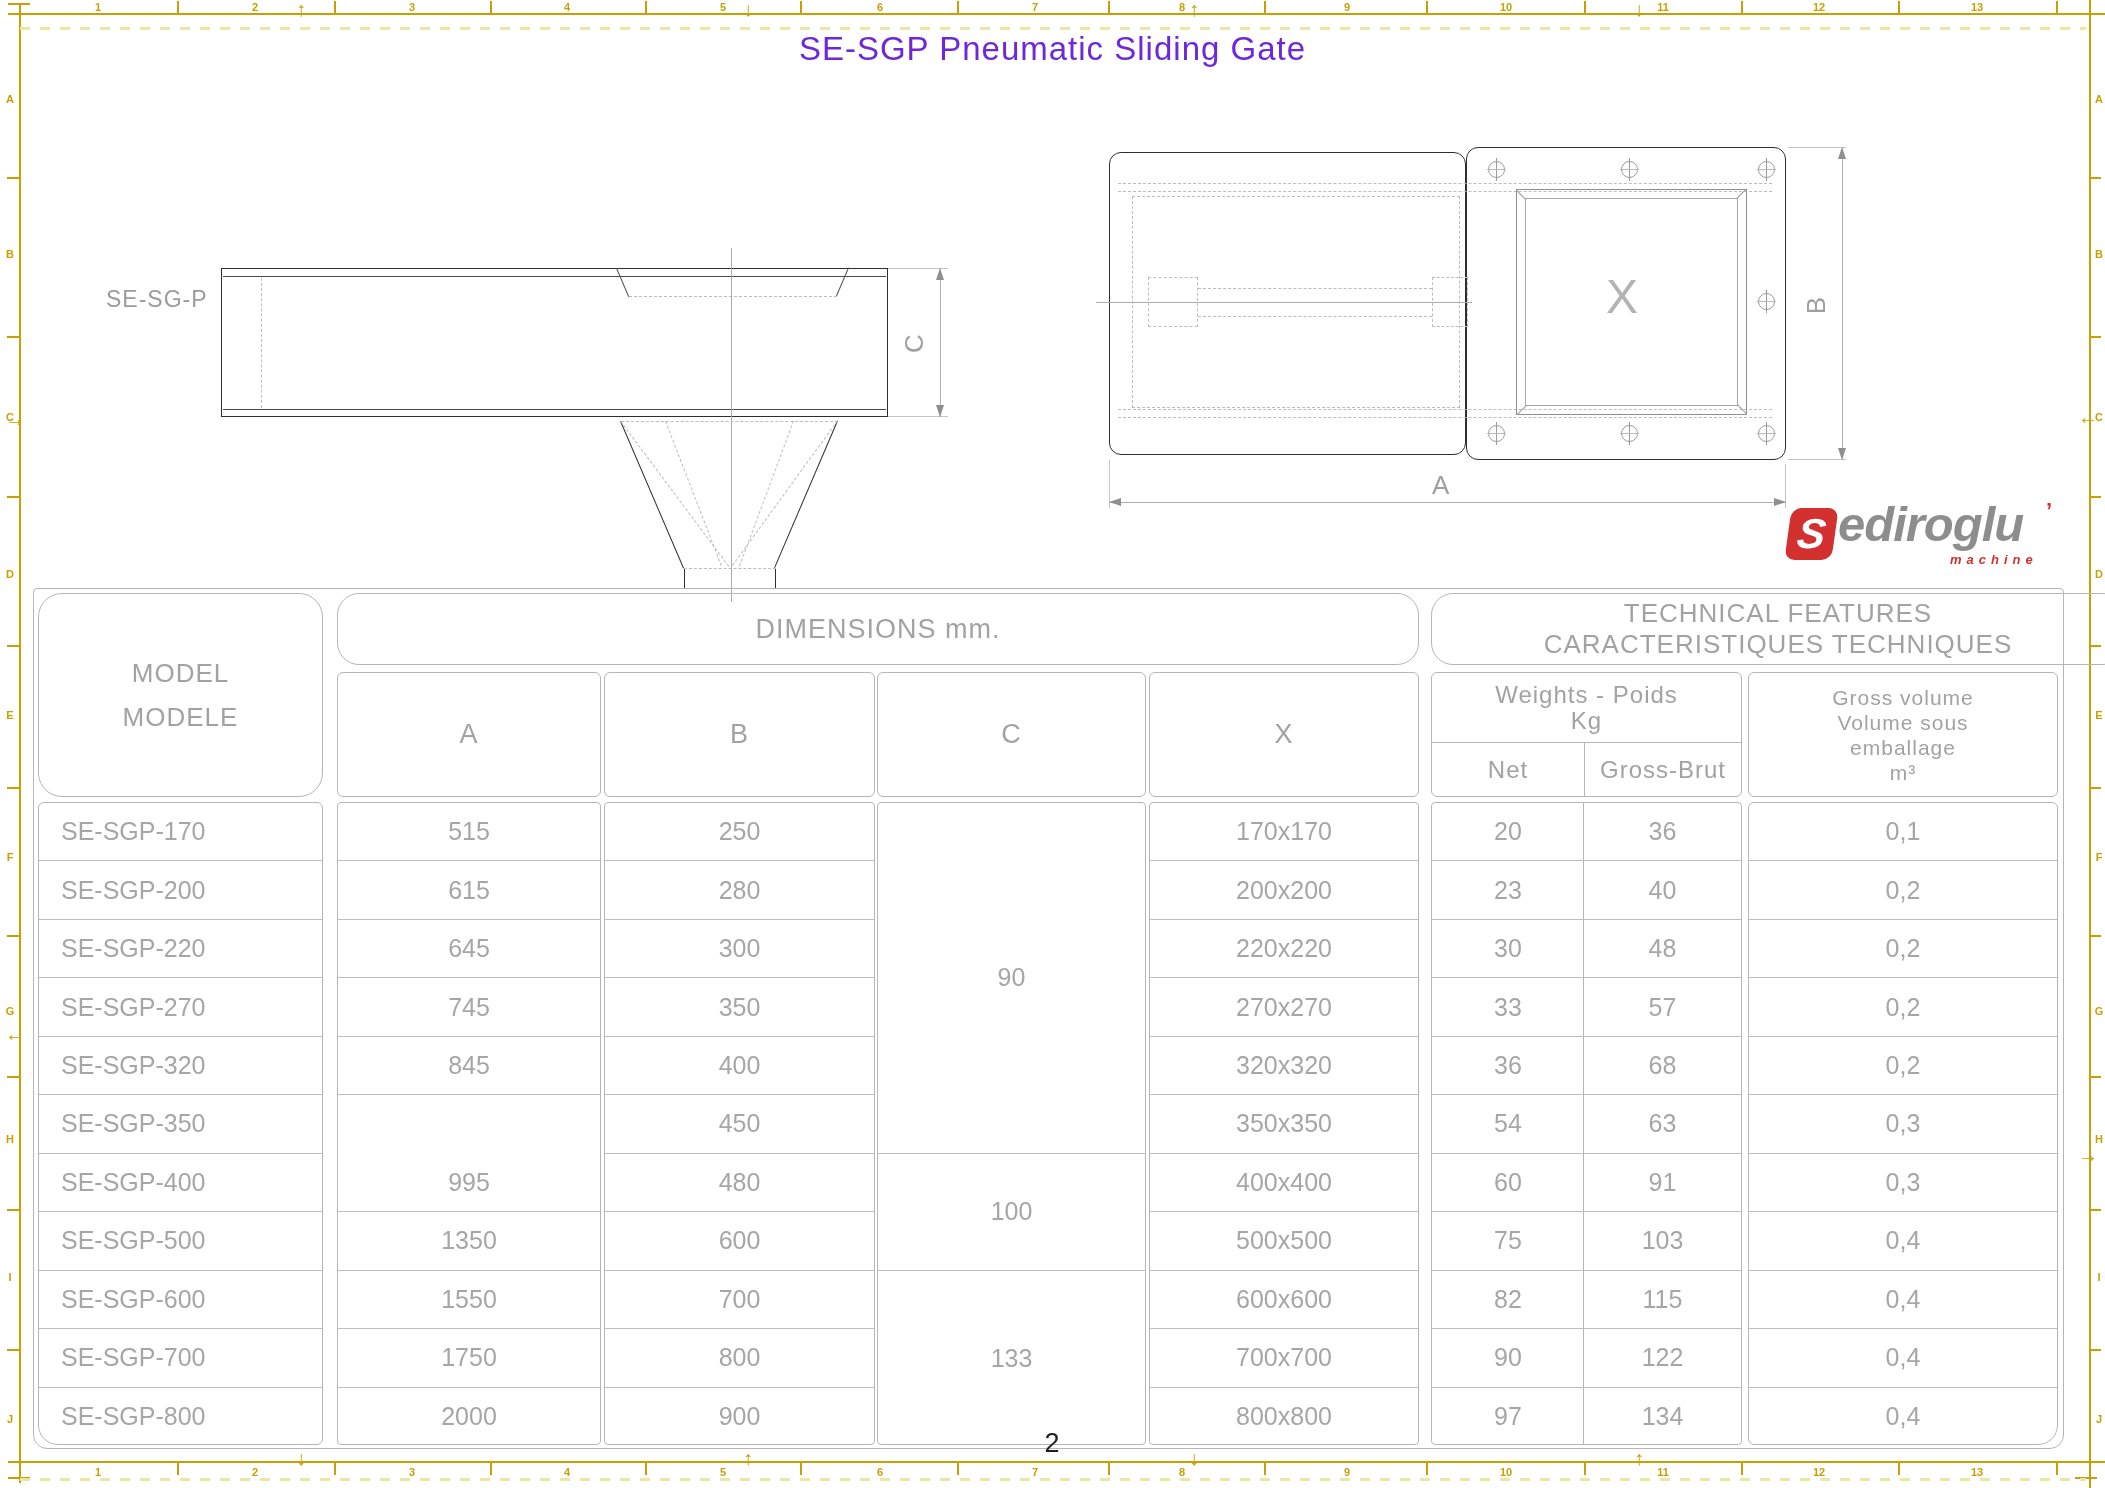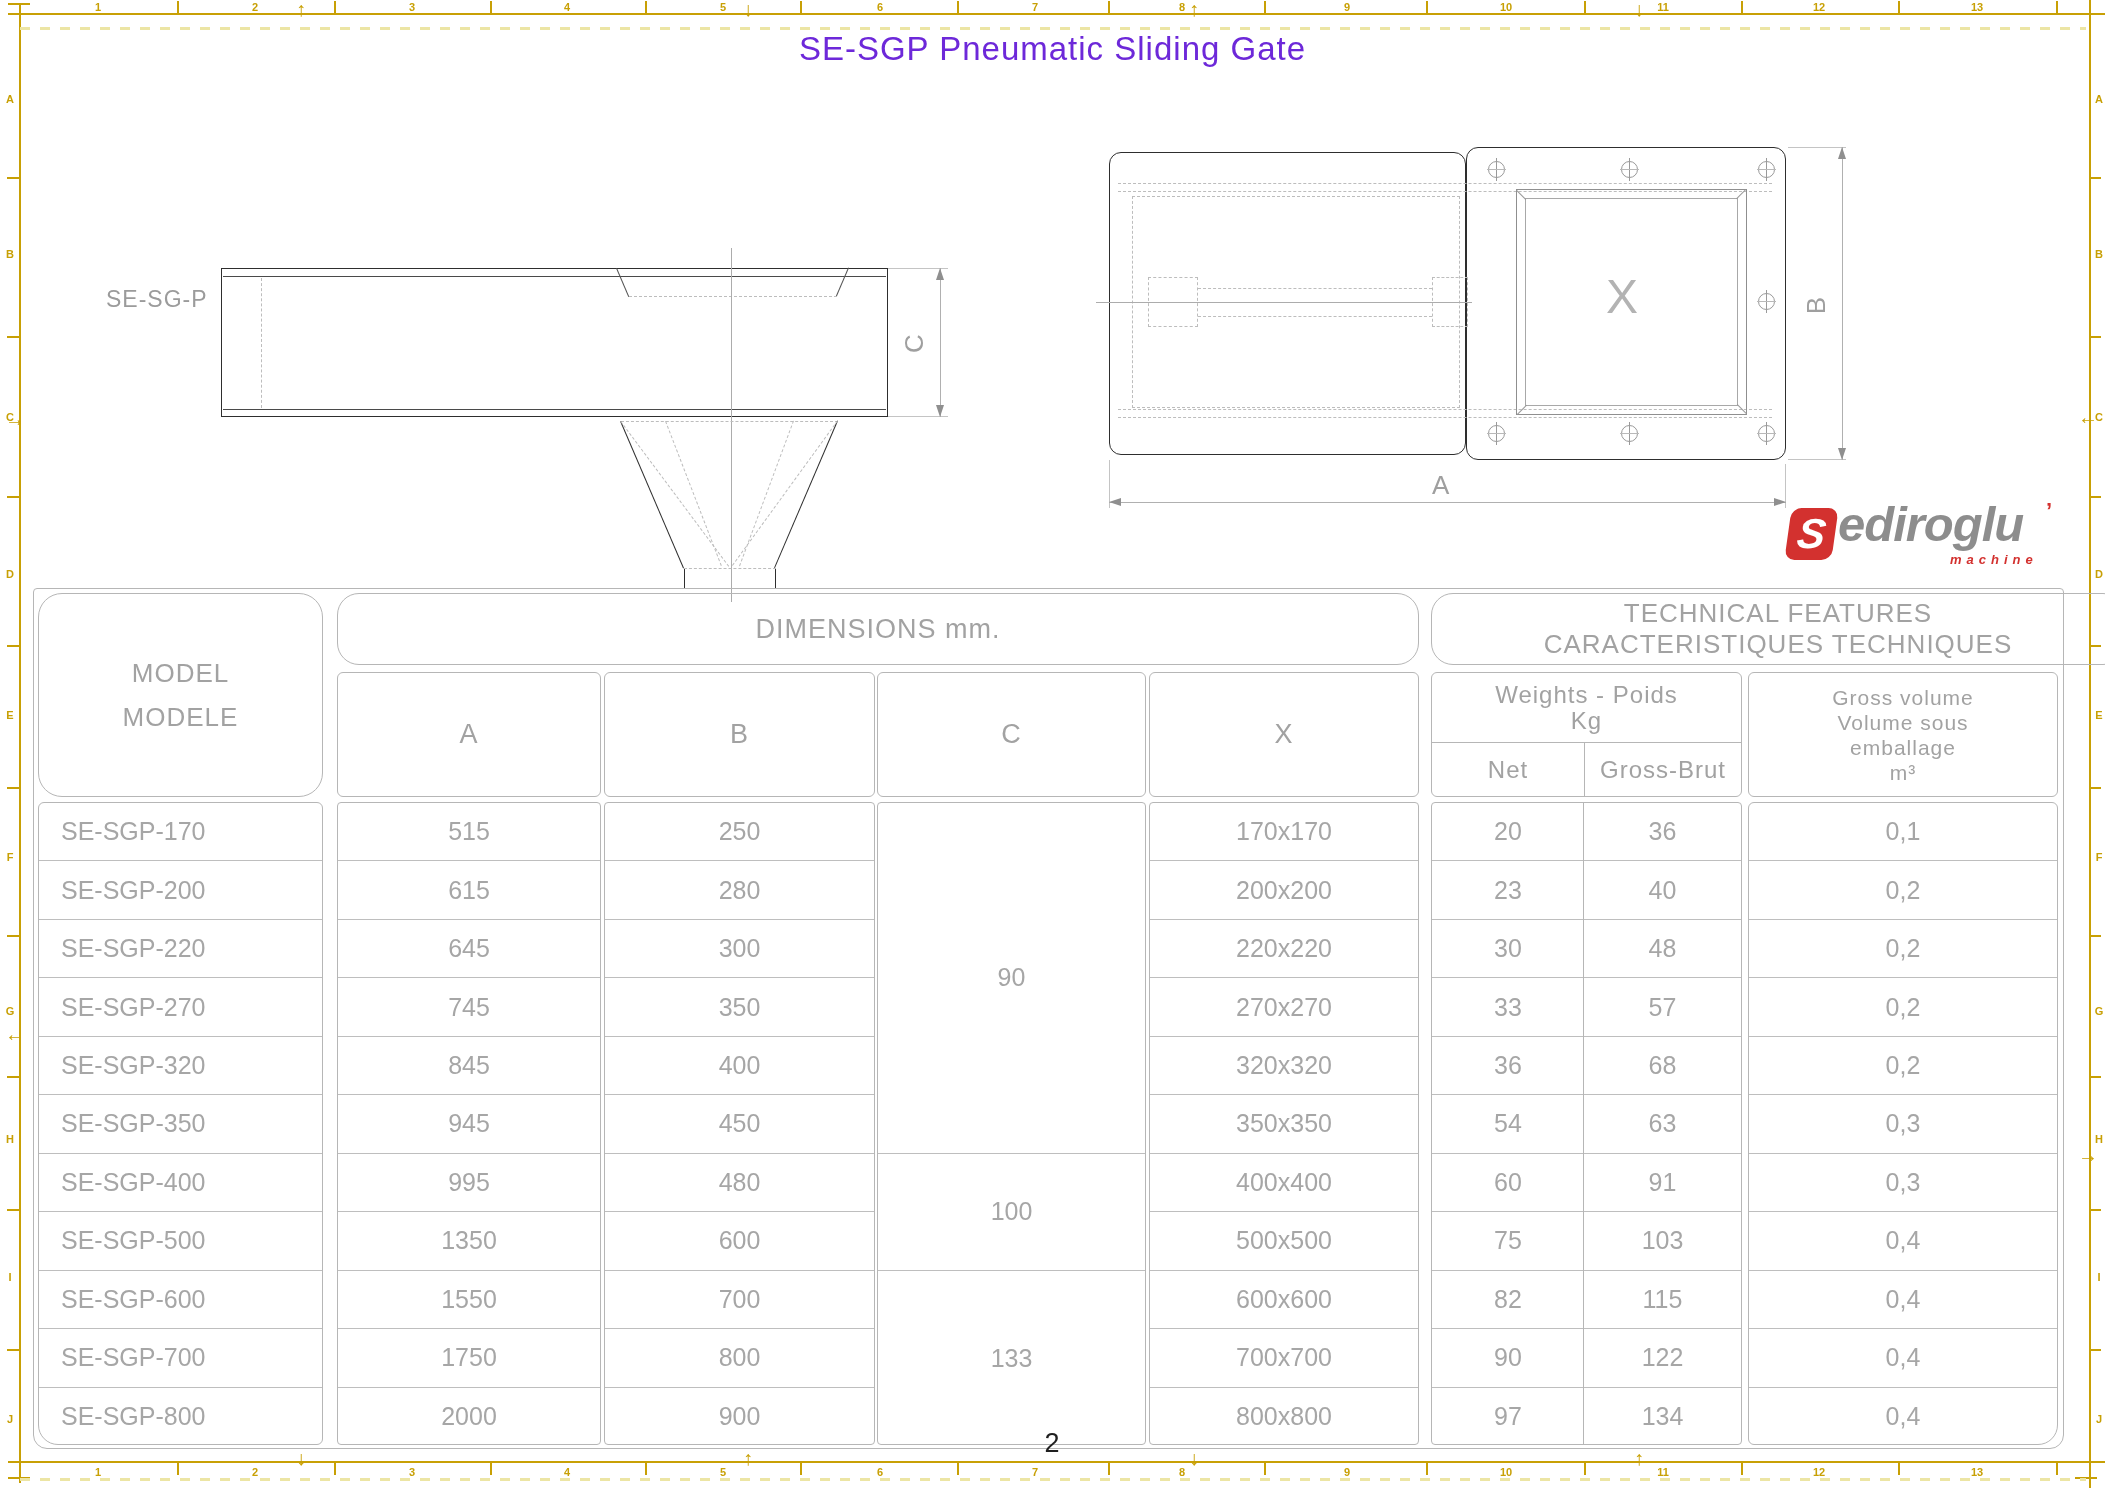--- a/index.html
+++ b/index.html
@@ -284,21 +284,20 @@
         <div class="trow" style="top: 467.64px; height: 58.45px; justify-content: flex-start; padding-left: 22px; border-bottom: 1px solid rgb(190, 190, 190);">SE-SGP-600</div>
         <div class="trow" style="top: 526.09px; height: 58.45px; justify-content: flex-start; padding-left: 22px; border-bottom: 1px solid rgb(190, 190, 190);">SE-SGP-700</div>
         <div class="trow" style="top: 584.55px; height: 58.45px; justify-content: flex-start; padding-left: 22px;">SE-SGP-800</div>
       </div>
       <div class="box" style="left: 337px; top: 802px; width: 264px; height: 643px; border-radius: 4px; overflow: hidden;">
         <div class="trow" style="top: 0px; height: 58.45px; justify-content: center; border-bottom: 1px solid rgb(190, 190, 190);">515</div>
         <div class="trow" style="top: 58.45px; height: 58.45px; justify-content: center; border-bottom: 1px solid rgb(190, 190, 190);">615</div>
         <div class="trow" style="top: 116.91px; height: 58.45px; justify-content: center; border-bottom: 1px solid rgb(190, 190, 190);">645</div>
         <div class="trow" style="top: 175.36px; height: 58.45px; justify-content: center; border-bottom: 1px solid rgb(190, 190, 190);">745</div>
         <div class="trow" style="top: 233.82px; height: 58.45px; justify-content: center; border-bottom: 1px solid rgb(190, 190, 190);">845</div>
-        <div class="trow" style="top: 292.27px; height: 58.45px; justify-content: center; border-bottom: 1px solid rgb(190, 190, 190);">945</div>
         <div class="trow" style="top: 350.73px; height: 58.45px; justify-content: center; border-bottom: 1px solid rgb(190, 190, 190);">995</div>
         <div class="trow" style="top: 409.18px; height: 58.45px; justify-content: center; border-bottom: 1px solid rgb(190, 190, 190);">1350</div>
         <div class="trow" style="top: 467.64px; height: 58.45px; justify-content: center; border-bottom: 1px solid rgb(190, 190, 190);">1550</div>
         <div class="trow" style="top: 526.09px; height: 58.45px; justify-content: center; border-bottom: 1px solid rgb(190, 190, 190);">1750</div>
         <div class="trow" style="top: 584.55px; height: 58.45px; justify-content: center;">2000</div>
       </div>
       <div class="box" style="left: 604px; top: 802px; width: 271px; height: 643px; border-radius: 4px; overflow: hidden;">
         <div class="trow" style="top: 0px; height: 58.45px; justify-content: center; border-bottom: 1px solid rgb(190, 190, 190);">250</div>
         <div class="trow" style="top: 58.45px; height: 58.45px; justify-content: center; border-bottom: 1px solid rgb(190, 190, 190);">280</div>
         <div class="trow" style="top: 116.91px; height: 58.45px; justify-content: center; border-bottom: 1px solid rgb(190, 190, 190);">300</div>

